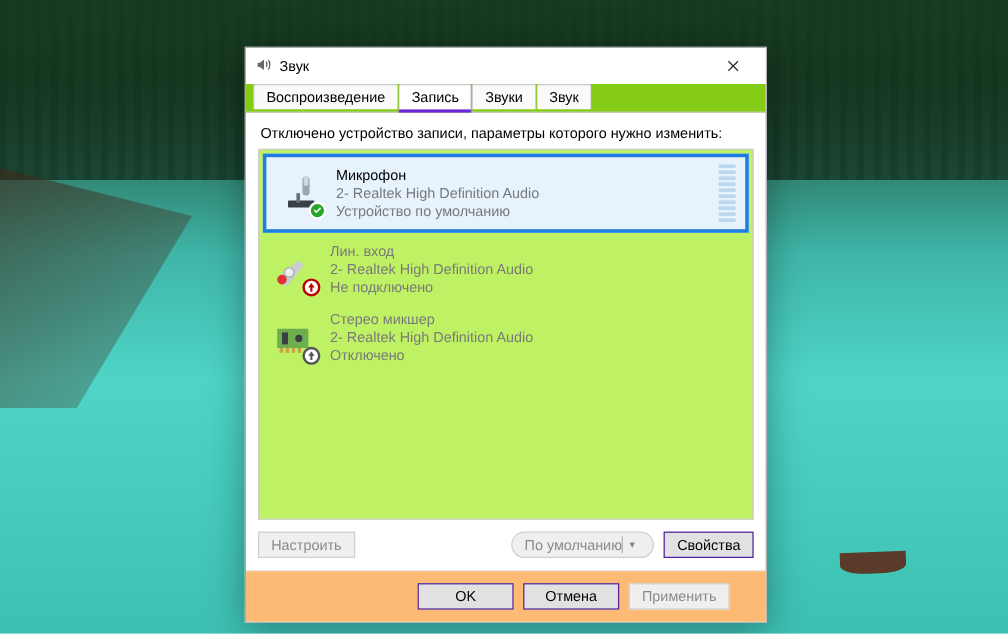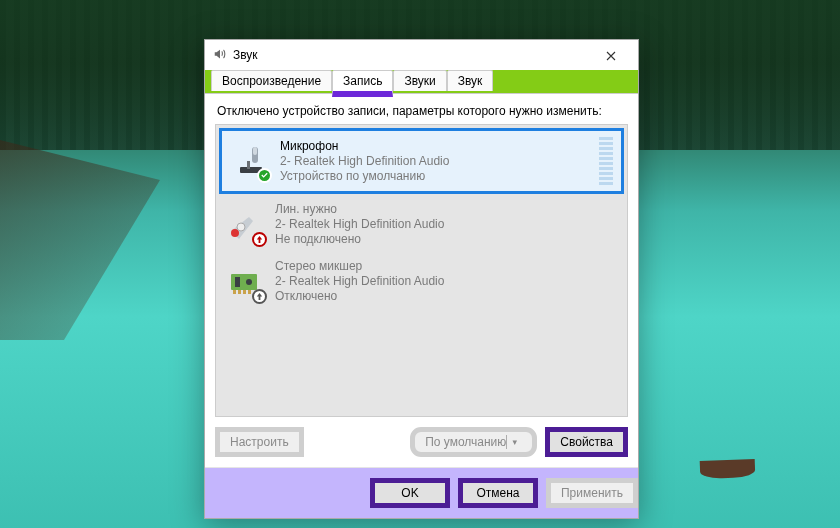--- a/index.html
+++ b/index.html
@@ -49,27 +49,27 @@
     padding: 0 6px; height: 24px; background: #84cc16;
     border-bottom: 1px solid #ccc;
   }
   .tab {
     padding: 3px 10px 3px 10px; margin-right: 0; position: relative;
     border: 1px solid #ccc; border-bottom: none; background: #fafafa;
     font-size: 12px; color: #000; cursor: default;
     border-top-left-radius: 2px; border-top-right-radius: 2px;
   }
   .tab.active {
-    background: #fff; border-bottom: 6px solid #6d28d9; margin-bottom: -1px;
+    background: #fff; border-bottom: 3px solid #6d28d9; margin-bottom: -1px;
     z-index: 2;
   }
   .tab-body { flex: 1; padding: 8px 10px 10px 10px; display: flex; flex-direction: column; }
   .instruction { color: #000; margin: 2px 2px 6px 2px; }
   .device-list {
-    flex: 1; border: 1px solid #ccc; background: #e5e5e5; padding: 1px;
+    flex: 1; border: 1px solid #ccc; background: #bef264; padding: 1px;
     overflow: hidden; position: relative;
   }
   .device-item {
     display: flex; align-items: center; gap: 10px;
     padding: 6px 6px 6px 8px; position: relative;
   }
   .device-item.highlight {
     border: 3px solid #1e7fe0; background: #e6f2fc; margin: 2px;
   }
   .icon-wrap { width: 40px; height: 40px; position: relative; display:flex; align-items:center; justify-content:center; }
@@ -78,31 +78,31 @@
   .badge.down { background:#fff; border-color:#b00; color:#b00; }
   .badge.off { background:#fff; border-color:#555; color:#555; }
   .dev-texts { display: flex; flex-direction: column; line-height: 1.25; flex:1; min-width:0; }
   .dev-name { color:#000; font-size: 12px; }
   .dev-sub, .dev-status { color:#7a7a7a; font-size: 12px; }
   .device-item:not(.highlight) .dev-name { color:#7a7a7a; }
   .level-meter { width: 14px; height: 48px; display:flex; flex-direction:column-reverse; gap:2px; margin-right: 2px; }
   .level-meter .seg { height: 3px; background:#bcd8ef; }
   .lower-buttons { display:flex; gap:8px; margin-top:10px; align-items:center; }
   .btn {
-    border: 5px solid #4c1d95; background: #e1e1e1; color:#000;
+    border: 1px solid #4c1d95; background: #e1e1e1; color:#000;
     padding: 3px 10px; font-size: 12px; min-width: 70px;
     font-family: inherit;
     text-align: center;
   }
   .btn[data-disabled="true"] { color:#8a8a8a; background:#efefef; border-color:#cfcfcf; }
   .btn-split { display:flex; align-items:stretch;border-radius:11px; }
   .btn-split .arrow { width:16px; border-left:1px solid #adadad; display:flex; align-items:center; justify-content:center; font-size:9px; }
   .dialog-buttons {
     display:flex; justify-content:flex-end; gap:8px;
-    padding: 10px 0; border-top: 1px solid #e5e5e5; background:#c4b5fd;
+    padding: 10px 30px; border-top: 1px solid #e5e5e5; background:#fdba74;
   }
   .dialog-buttons .btn { min-width: 80px; }
   .spacer { flex:1; }
 </style>
 </head>
 <body>
 
 <div class="bg-trees"></div>
 <div class="bg-shore"></div>
 <div class="bg-boat"></div>
@@ -177,21 +177,21 @@
             <circle cx="8" cy="26" r="4" fill="#d33"></circle>
             <circle cx="14" cy="20" r="4" fill="#eee" stroke="#aaa"></circle>
           </svg>
           <div class="badge down">
             <svg width="9" height="9" viewBox="0 0 10 10">
                 <path fill="#b00" d="M5 1l3 4H6v4H4V5H2z"></path>
               </svg>
           </div>
         </div>
         <div class="dev-texts">
-          <span class="dev-name">Лин. нужно</span>
+          <span class="dev-name">Лин. вход</span>
           <span class="dev-sub">2- Realtek High Definition Audio</span>
           <span class="dev-status">Не подключено</span>
         </div>
       </div>
 
       <div class="device-item">
         <div class="icon-wrap">
           <svg width="36" height="36" viewBox="0 0 36 36">
             <rect x="4" y="10" width="26" height="16" rx="1" fill="#6fae4f"></rect>
             <rect x="6" y="26" width="3" height="4" fill="#c9a24a"></rect>

